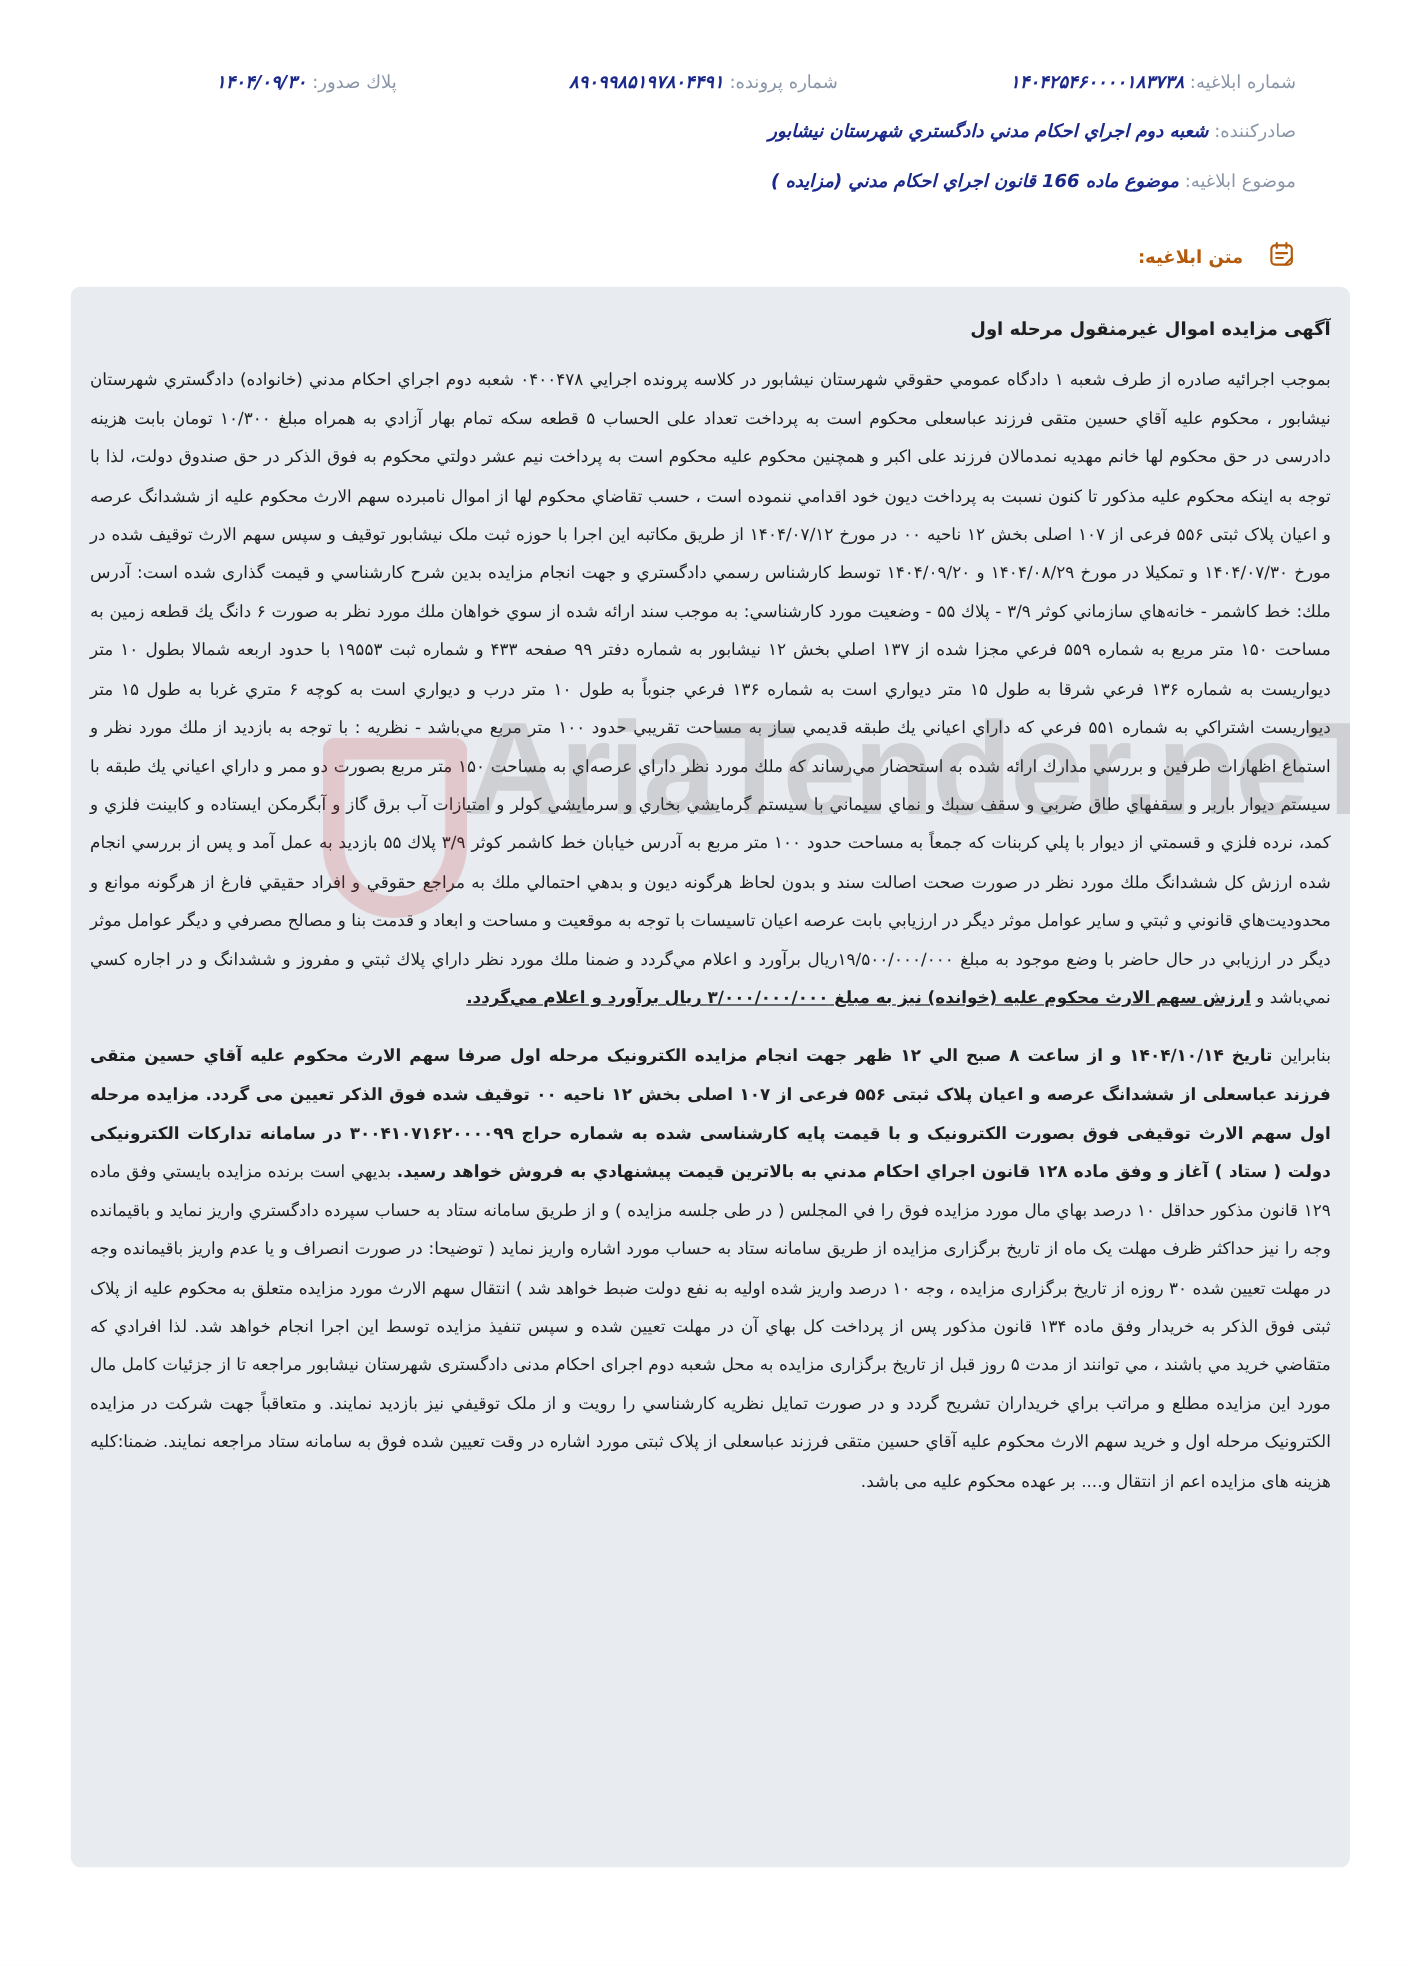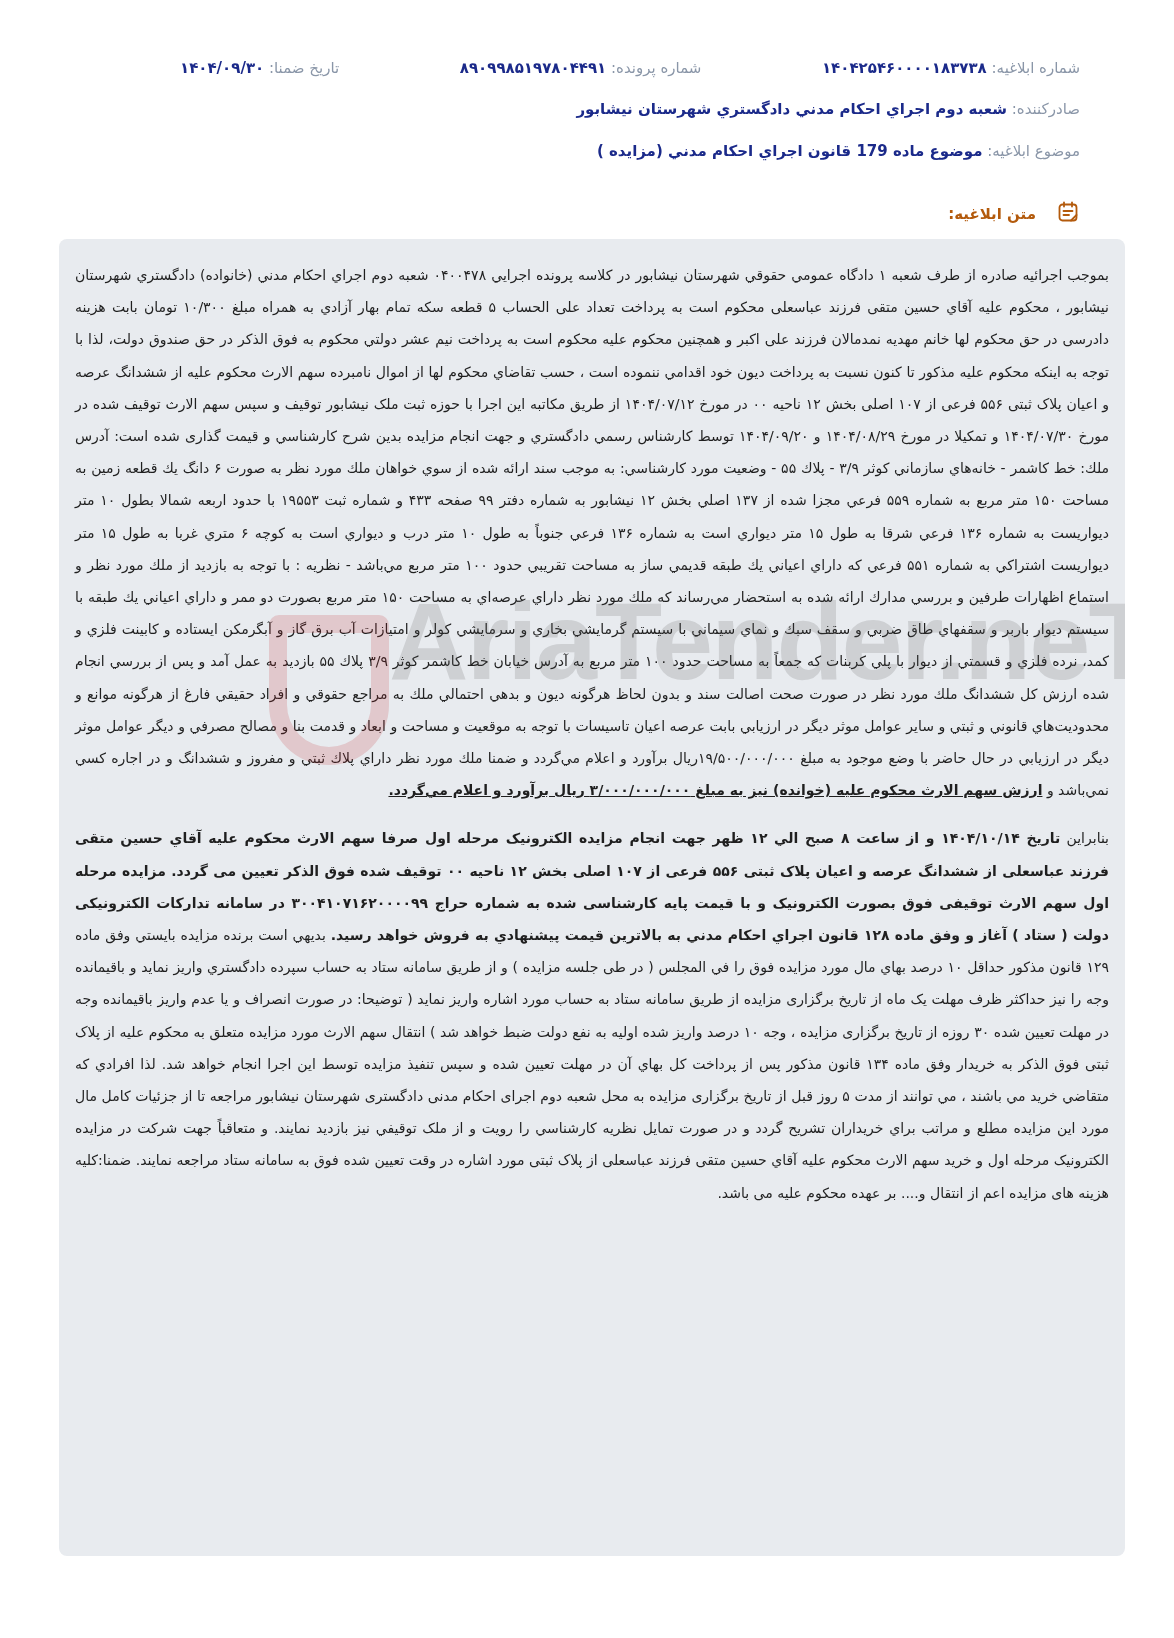--- a/index.html
+++ b/index.html
@@ -6,21 +6,21 @@
   body {
     width: 1174px; height: 1638px; overflow: hidden;
     font-family: "DejaVu Sans", sans-serif;
     direction: rtl; position: relative;
   }
   .meta-row {
     position: absolute; right: 94px; left: 180px;
     font-size: 15px; line-height: 24px; white-space: nowrap;
   }
   .meta-label { color: #8a96a8; }
-  .meta-value { color: #1b2a8a; font-weight: bold; }
+  .meta-value { color: #1b2a8a; font-weight: bold; font-style: italic; }
   #row1 { top: 56px; display: flex; justify-content: space-between; }
   #row2 { top: 97px; }
   #row3 { top: 139px; }
   .section-title {
     position: absolute; top: 200px; right: 94px;
     display: flex; align-items: center; gap: 20px;
     color: #b35a0c; font-weight: bold; font-size: 15px;
   }
   .section-title svg { width: 24px; height: 24px; }
   .box {
@@ -54,33 +54,33 @@
 <div id="row1" class="meta-row">
   <span>
     <span class="meta-label">شماره ابلاغیه:</span>
     <span class="meta-value">۱۴۰۴۲۵۴۶۰۰۰۰۱۸۳۷۳۸</span>
   </span>
   <span>
     <span class="meta-label">شماره پرونده:</span>
     <span class="meta-value">۸۹۰۹۹۸۵۱۹۷۸۰۴۴۹۱</span>
   </span>
   <span>
-    <span class="meta-label">تاریخ ضمنا:</span>
+    <span class="meta-label">پلاك صدور:</span>
     <span class="meta-value">۱۴۰۴/۰۹/۳۰</span>
   </span>
 </div>
 
 <div id="row2" class="meta-row">
   <span class="meta-label">صادرکننده:</span>
   <span class="meta-value">شعبه دوم اجراي احكام مدني دادگستري شهرستان نيشابور</span>
 </div>
 
 <div id="row3" class="meta-row">
   <span class="meta-label">موضوع ابلاغیه:</span>
-  <span class="meta-value">موضوع ماده 179 قانون اجراي احكام مدني (مزايده )</span>
+  <span class="meta-value">موضوع ماده 166 قانون اجراي احكام مدني (مزايده )</span>
 </div>
 
 <div class="section-title">
   <span>
     <svg viewBox="0 0 24 24" fill="none" stroke="#b35a0c" stroke-width="1.8" stroke-linecap="round" stroke-linejoin="round">
       <rect x="3.5" y="4.5" width="17" height="16" rx="3"></rect>
       <line x1="8" y1="2.5" x2="8" y2="6.5"></line>
       <line x1="16" y1="2.5" x2="16" y2="6.5"></line>
       <line x1="7.5" y1="11" x2="16.5" y2="11"></line>
       <line x1="7.5" y1="15" x2="13" y2="15"></line>
@@ -89,20 +89,21 @@
   </span>
   <span>متن ابلاغیه:</span>
 </div>
 
 <div class="box">
   <div class="watermark">
     <div class="shield"></div>
     <div class="wm-text">AriaTender.neT</div>
   </div>
 
+  <h3>آگهی مزایده اموال غیرمنقول مرحله اول</h3>
 
   <p>
     <span>بموجب اجرائيه صادره از طرف شعبه ۱ دادگاه عمومي حقوقي شهرستان نيشابور در كلاسه پرونده اجرايي ۰۴۰۰۴۷۸ شعبه دوم اجراي احكام مدني (خانواده) دادگستري شهرستان نيشابور ، محكوم عليه آقاي حسين متقی فرزند عباسعلی محکوم است به پرداخت تعداد علی الحساب ۵ قطعه سکه تمام بهار آزادي به همراه مبلغ ۱۰/۳۰۰ تومان بابت هزینه دادرسی در حق محکوم لها خانم مهدیه نمدمالان فرزند علی اکبر و همچنین محکوم علیه محکوم است به پرداخت نيم عشر دولتي محكوم به فوق الذكر در حق صندوق دولت، لذا با توجه به اينكه محكوم عليه مذكور تا كنون نسبت به پرداخت ديون خود اقدامي ننموده است ، حسب تقاضاي محكوم لها از اموال نامبرده سهم الارث محكوم عليه از ششدانگ عرصه و اعیان پلاک ثبتی ۵۵۶ فرعی از ۱۰۷ اصلی بخش ۱۲ ناحیه ۰۰ در مورخ ۱۴۰۴/۰۷/۱۲ از طريق مكاتبه اين اجرا با حوزه ثبت ملک نیشابور توقیف و سپس سهم الارث توقیف شده در مورخ ۱۴۰۴/۰۷/۳۰ و تمكيلا در مورخ ۱۴۰۴/۰۸/۲۹ و ۱۴۰۴/۰۹/۲۰ توسط كارشناس رسمي دادگستري و جهت انجام مزايده بدين شرح كارشناسي و قیمت گذاری شده است: آدرس ملك: خط كاشمر - خانه‌هاي سازماني كوثر ۳/۹ - پلاك ۵۵ - وضعيت مورد كارشناسي: به موجب سند ارائه شده از سوي خواهان ملك مورد نظر به صورت ۶ دانگ يك  قطعه زمين به مساحت ۱۵۰ متر مربع به شماره ۵۵۹ فرعي مجزا شده از ۱۳۷ اصلي بخش ۱۲ نيشابور به شماره دفتر ۹۹ صفحه ۴۳۳ و شماره ثبت ۱۹۵۵۳ با حدود اربعه شمالا بطول ۱۰ متر ديواريست به شماره ۱۳۶ فرعي شرقا به طول ۱۵ متر ديواري است به شماره ۱۳۶ فرعي جنوباً به طول ۱۰ متر درب و ديواري است به كوچه ۶ متري غربا به طول ۱۵ متر ديواريست اشتراكي به شماره ۵۵۱ فرعي كه داراي اعياني يك طبقه قديمي ساز به مساحت تقريبي حدود ۱۰۰ متر مربع مي‌باشد - نظريه : با توجه به بازديد از ملك مورد نظر و استماع اظهارات طرفين و بررسي مدارك ارائه شده به استحضار مي‌رساند كه ملك مورد نظر داراي عرصه‌اي به مساحت ۱۵۰ متر مربع بصورت دو ممر  و داراي اعياني يك طبقه با سيستم ديوار باربر و سقفهاي طاق ضربي و سقف سبك و نماي سيماني با سيستم گرمايشي بخاري و سرمايشي كولر و امتيازات آب برق گاز  و آبگرمكن ايستاده و كابينت فلزي و كمد، نرده فلزي و قسمتي از ديوار با پلي كربنات كه جمعاً به مساحت حدود ۱۰۰ متر مربع به آدرس خيابان خط كاشمر كوثر ۳/۹ پلاك ۵۵ بازديد به عمل آمد و پس از بررسي انجام شده ارزش كل ششدانگ ملك مورد نظر در صورت صحت اصالت سند و بدون لحاظ هرگونه ديون و بدهي احتمالي ملك به مراجع حقوقي و افراد حقيقي فارغ از هرگونه موانع و محدوديت‌هاي قانوني و ثبتي و ساير عوامل موثر ديگر در ارزيابي بابت عرصه اعيان تاسيسات با توجه به موقعيت و مساحت و ابعاد و قدمت بنا و مصالح مصرفي و ديگر عوامل موثر ديگر در ارزيابي در حال حاضر با وضع موجود به مبلغ ۱۹/۵۰۰/۰۰۰/۰۰۰ريال برآورد و اعلام مي‌گردد و ضمنا ملك مورد نظر داراي پلاك ثبتي و مفروز و ششدانگ و در اجاره كسي نمي‌باشد و </span><span class="uline">ارزش سهم الارث محکوم علیه (خوانده) نیز به مبلغ ۳/۰۰۰/۰۰۰/۰۰۰ ريال برآورد و اعلام مي‌گردد.</span>
   </p>
 
   <p>
     <span>بنابراين </span><span class="bold">تاریخ ۱۴۰۴/۱۰/۱۴ و از ساعت ۸ صبح الي ۱۲ ظهر جهت انجام مزايده الکترونیک مرحله اول صرفا سهم الارث محکوم علیه آقاي حسين متقی فرزند عباسعلی از ششدانگ عرصه و اعیان پلاک ثبتی ۵۵۶ فرعی از ۱۰۷ اصلی بخش ۱۲ ناحیه ۰۰ توقیف شده فوق الذكر تعيين می گردد. مزايده مرحله اول سهم الارث توقیفی فوق بصورت الکترونیک و با قیمت پایه کارشناسی شده به شماره حراج ۳۰۰۴۱۰۷۱۶۲۰۰۰۰۹۹ در سامانه تدارکات الکترونیکی دولت ( ستاد ) آغاز و وفق ماده ۱۲۸ قانون اجراي احكام مدني به بالاترين قيمت پيشنهادي به فروش خواهد رسيد.</span><span> بديهي است برنده مزايده بايستي وفق ماده ۱۲۹ قانون مذكور حداقل ۱۰ درصد بهاي مال مورد مزايده فوق را في المجلس ( در طی جلسه مزایده ) و از طریق سامانه ستاد به حساب سپرده دادگستري واريز نمايد و باقيمانده وجه را نيز حداكثر ظرف مهلت یک ماه از تاریخ برگزاری مزایده از طریق سامانه ستاد به حساب مورد اشاره واریز نماید ( توضیحا: در صورت انصراف و یا عدم واریز باقیمانده وجه در مهلت تعیین شده ۳۰ روزه از تاریخ برگزاری مزایده ، وجه ۱۰ درصد واریز شده اولیه به نفع دولت ضبط خواهد شد ) انتقال سهم الارث مورد مزایده متعلق به محکوم علیه از پلاک ثبتی فوق الذکر به خريدار وفق ماده ۱۳۴ قانون مذكور پس از پرداخت كل بهاي آن در مهلت تعيين شده و سپس تنفيذ مزايده توسط اين اجرا انجام خواهد شد. لذا افرادي كه متقاضي خريد مي باشند ، مي توانند از مدت ۵ روز قبل از تاريخ برگزاری مزايده به محل شعبه دوم اجرای احکام مدنی دادگستری شهرستان نیشابور مراجعه تا از جزئيات كامل مال مورد اين مزايده مطلع و مراتب براي خريداران تشريح گردد و در صورت تمايل نظريه كارشناسي را رويت و از ملک توقيفي نيز بازديد نمايند. و متعاقباً جهت شرکت در مزایده الکترونیک مرحله اول و خرید سهم الارث محکوم علیه آقاي حسين متقی فرزند عباسعلی از پلاک ثبتی مورد اشاره در وقت تعیین شده فوق به سامانه ستاد مراجعه نمایند. ضمنا:کلیه هزینه های مزایده اعم از انتقال و.... بر عهده محکوم علیه می باشد.</span>
   </p>
 
 

